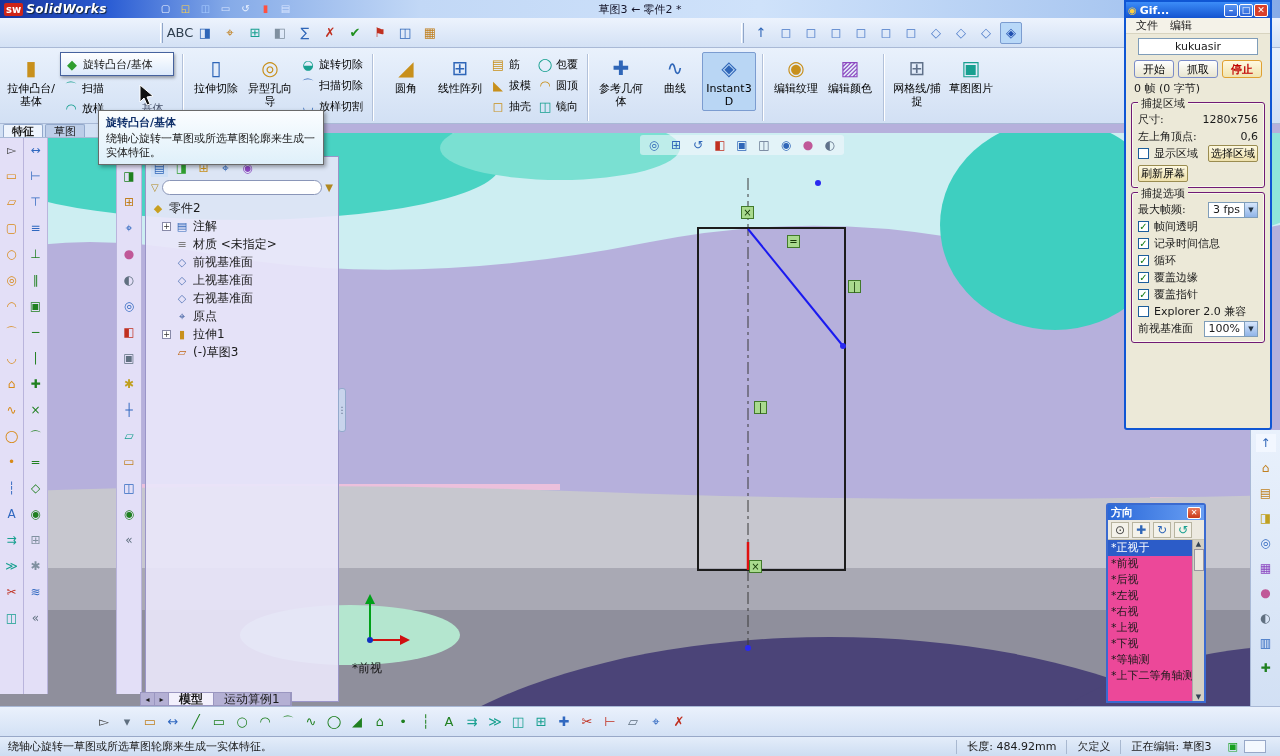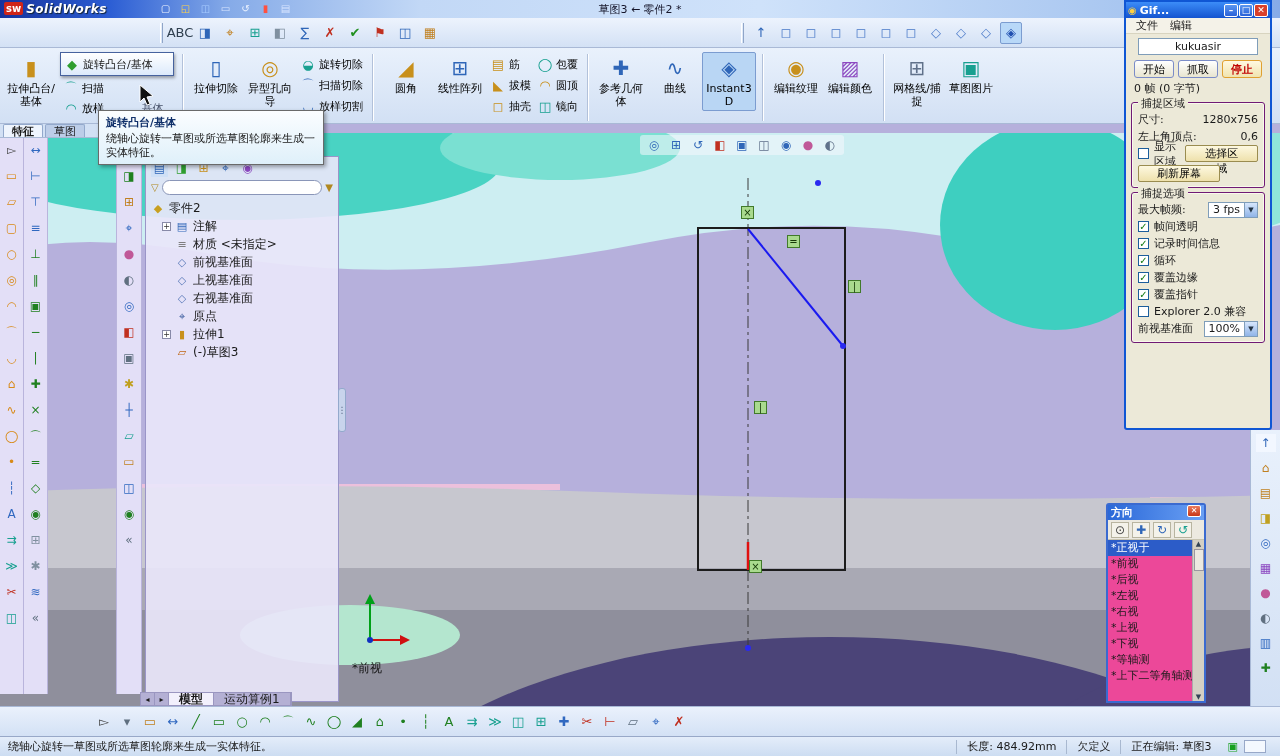--- a/index.html
+++ b/index.html
@@ -3,21 +3,21 @@
 <meta charset="utf-8">
 <style>
   *{margin:0;padding:0;box-sizing:border-box}
   body{margin:0;background:#222;font-family:"DejaVu Sans","Liberation Sans",sans-serif}
   .screen{position:relative;width:1280px;height:756px;overflow:hidden;background:#b6b0dc;font-size:11px;color:#1a1a1a}
   button{cursor:default}
 
   
   .titlebar{position:absolute;top:0;left:0;width:1280px;height:18px;z-index:20;display:flex;align-items:center;
     background:linear-gradient(90deg,#16329c 0,#2c5ed4 110px,#86abe8 230px,#c2d8f6 420px,#cfe2fa 760px,#a8c6f0 1130px,#86abe8 1280px)}
-  .logo{display:flex;align-items:flex-start;gap:3px;padding-left:4px;width:148px}
+  .logo{display:flex;align-items:center;gap:3px;padding-left:4px;width:148px}
   .logo-mark{background:#cf2418;color:#fff;font-weight:bold;font-size:10px;padding:0 2px;border-radius:2px;height:13px;line-height:13px}
   .logo-text{color:#fff;font-weight:bold;font-size:12px;font-style:italic;letter-spacing:.5px;text-shadow:1px 1px 1px #123}
   .tb-icons{display:flex;gap:5px;margin-left:10px}
   .tb-ic{min-width:15px;height:14px;text-align:center;font-size:10px;line-height:14px}
   .win-title{position:absolute;left:50%;top:2px;transform:translateX(-50%);font-size:11px;color:#15152a;white-space:nowrap}
 
   
   .row2{position:absolute;top:18px;left:0;width:1280px;height:30px;z-index:20;display:flex;align-items:center;
     background:linear-gradient(#edf3fd,#d3e1f5);border-bottom:1px solid #a9b9d6}
   .grip{width:3px;height:20px;border-left:1px solid #fff;border-right:1px solid #8fa5c8;margin:0 6px}
@@ -100,27 +100,27 @@
   .g-frames{padding:0 8px 2px;flex:none}
   .gbox{position:relative;margin:4px 5px 0;border:1px solid #701a75;border-radius:3px;padding:8px 6px 5px;box-shadow:inset 0 0 0 1px #faf8ee}
   .gb-label{position:absolute;top:-7px;left:6px;background:#ece9d8;padding:0 3px}
   .grow{display:flex;align-items:center;justify-content:space-between;height:17px}
   .cbrow{display:flex;align-items:center;gap:5px;height:17px}
   .cbox{width:11px;height:11px;border:1px solid #1c5e9c;background:#fff;flex:none;font-size:10px;line-height:9px;text-align:center;color:#127a12}
   .cbrow.checked .cbox::after{content:"✓"}
   .combo{display:flex;align-items:center;border:1px solid #7f9db9;background:#fff;height:16px}
   .combo .cval{padding:0 4px;min-width:28px}
   .combo .carr{width:13px;height:14px;background:linear-gradient(#d6e6fc,#90b4e8);border-left:1px solid #7f9db9;font-size:7px;line-height:14px;text-align:center;color:#234}
-  .btn-tan{height:17px;background:linear-gradient(#fdf8e0,#eee1ac);border:1px solid #9a8c50;border-radius:2px;font:inherit;padding:0 18px}
+  .btn-tan{height:17px;background:linear-gradient(#fdf8e0,#eee1ac);border:1px solid #9a8c50;border-radius:2px;font:inherit;padding:0 2px}
   .refresh-row{margin-top:3px}
 
   
   .odlg{position:absolute;left:1106px;top:503px;width:100px;height:200px;z-index:40;display:flex;flex-direction:column;
     border:2px solid #3a6ad0;background:#ece9e0;font-size:11px;border-radius:3px 3px 0 0}
-  .o-title{height:15px;background:linear-gradient(90deg,#2a68d8,#6aa0f4);color:#fff;font-weight:bold;display:flex;padding:0 3px;flex:none}
+  .o-title{height:15px;background:linear-gradient(90deg,#2a68d8,#6aa0f4);color:#fff;font-weight:bold;display:flex;align-items:center;padding:0 3px;flex:none}
   .o-close{width:14px;height:12px;background:linear-gradient(#ea7a5c,#c83818);border:1px solid #fff;border-radius:2px;color:#fff;font-size:8px;line-height:10px;text-align:center}
   .o-tools{height:20px;display:flex;gap:3px;align-items:center;padding:0 3px;border-bottom:1px solid #c8c4b0;flex:none}
   .o-tools .chip16{width:18px;height:16px;border:1px solid #b8b4a0;background:#f4f2ea}
   .o-body{flex:1;display:flex;background:#ec4899;overflow:hidden}
   .olist{flex:1;overflow:hidden}
   .orow{height:16px;line-height:16px;padding-left:3px;white-space:nowrap}
   .orow.selected{background:#2c5cc8;color:#fff}
   .oscroll{width:12px;background:#d4d0c4;border-left:1px solid #aaa;display:flex;flex-direction:column;align-items:center;font-size:7px;color:#345}
   .othumb{width:10px;height:22px;background:#ece9e0;border:1px solid #9a96a0;margin:1px 0}
   .oscroll .sp{flex:1}

